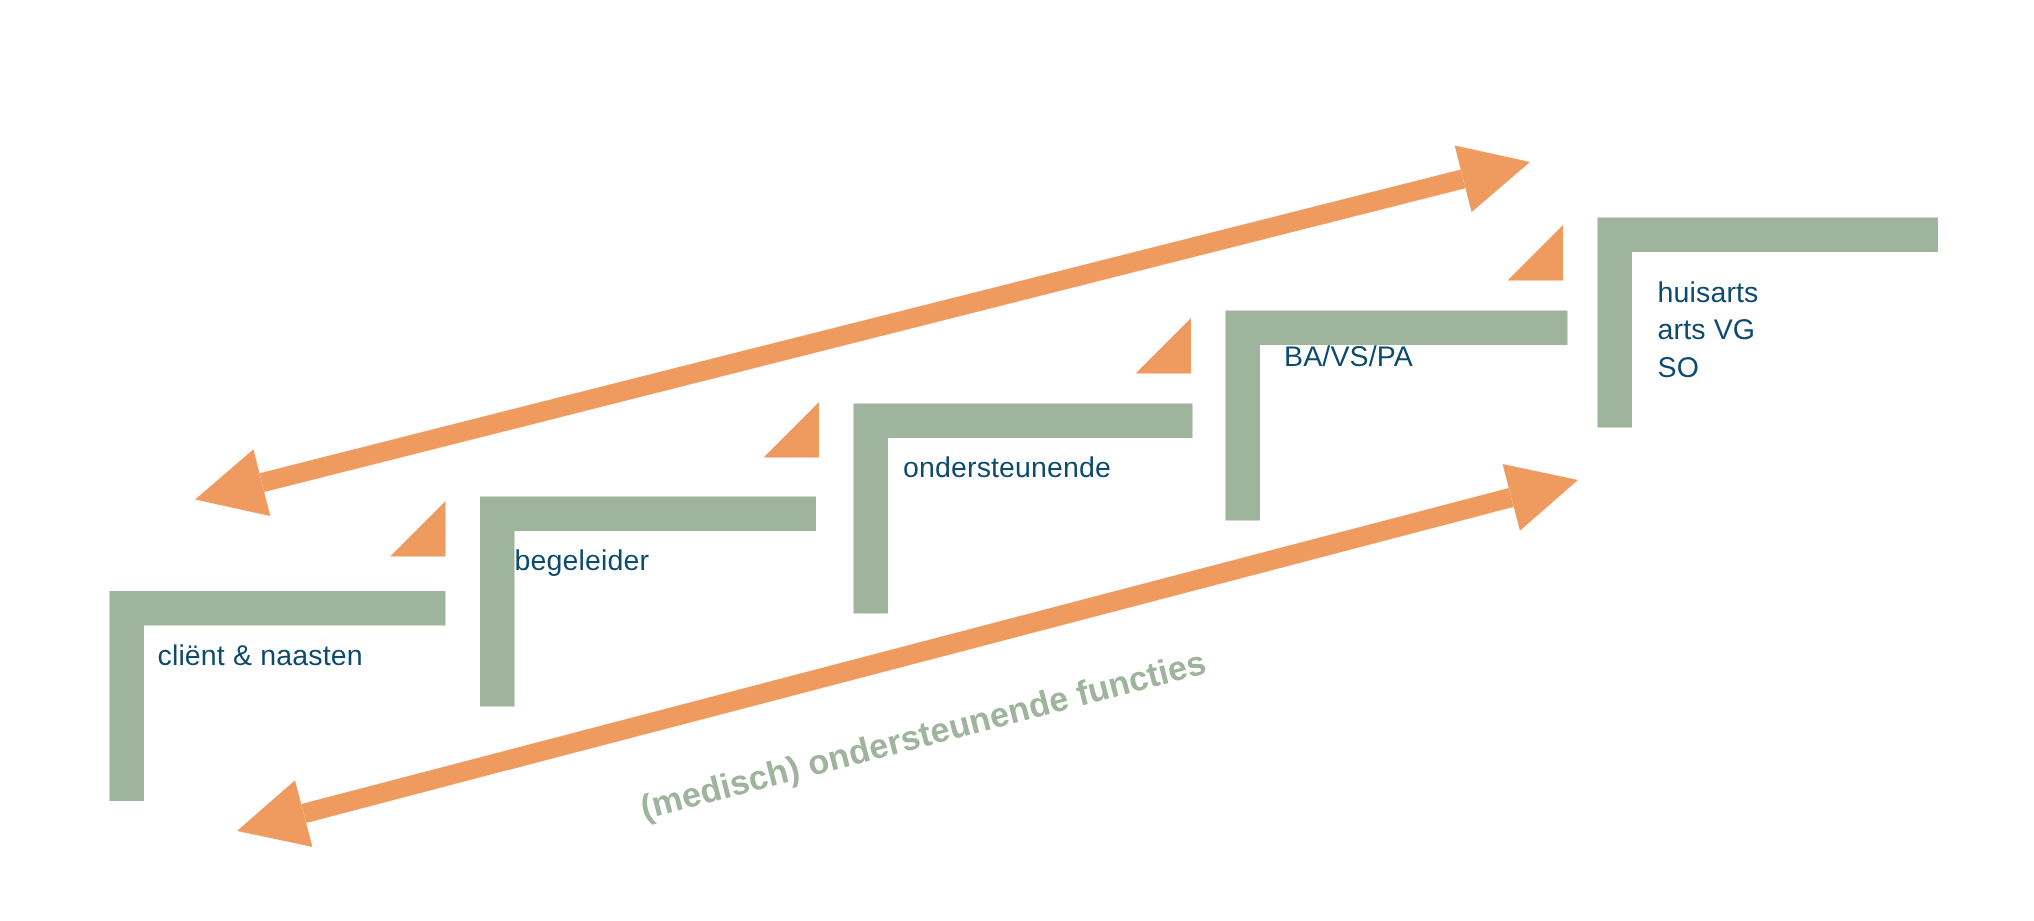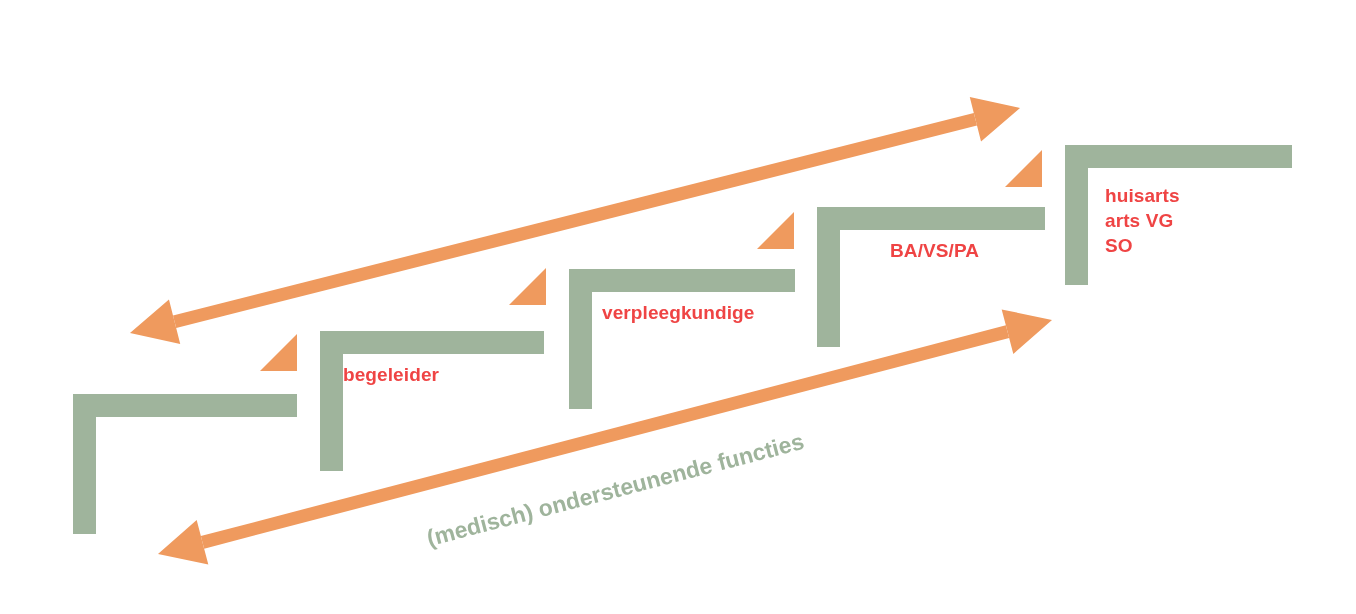--- a/index.html
+++ b/index.html
@@ -22,24 +22,24 @@
     position: absolute;
     left: 0;
     top: 0;
     width: 1356px;
     height: 614px;
     display: block;
   }
   .step-label {
     position: absolute;
     font-family: "Liberation Sans", sans-serif;
-    font-weight: bold;
+    font-weight: normal;
     font-size: 19px;
     line-height: 25px;
-    color: #ef4444;
+    color: #0c4a6e;
     white-space: pre-line;
     letter-spacing: 0.1px;
     user-select: none;
   }
   .axis-label {
     position: absolute;
     font-family: "Liberation Sans", sans-serif;
     font-weight: bold;
     font-size: 23px;
     color: #9fb49c;
@@ -70,26 +70,27 @@
     <g id="arrows-layer">
         <polygon points="973.8099402592343,112.9727639341217 173.00378712142148,315.4237577049171 176.19005974076563,328.02723606587836 976.9962128785785,125.57624229508292" fill="#ef9a5e"></polygon>
         <polygon points="130,333 168.95967187379242,299.4270351698509 173.00378712142148,315.4237577049171 176.19005974076563,328.02723606587836 180.2341749883947,344.0239586009445" fill="#ef9a5e"></polygon>
         <polygon points="1020,108 981.0403281262076,141.5729648301491 976.9962128785785,125.57624229508292 973.8099402592343,112.9727639341217 969.7658250116052,96.97604139905553" fill="#ef9a5e"></polygon>
         <polygon points="204.14676035056388,548.6402883335363 1009.1450310666343,337.93604297832326 1005.8532396494362,325.3597116664637 200.8549689333657,536.0639570216767" fill="#ef9a5e"></polygon>
         <polygon points="1052,320 1013.323074019232,353.89830964337585 1009.1450310666343,337.93604297832326 1005.8532396494362,325.3597116664637 1001.6751966968385,309.3974450014111" fill="#ef9a5e"></polygon>
         <polygon points="158,554 196.67692598076806,520.1016903566241 200.8549689333657,536.0639570216767 204.14676035056388,548.6402883335363 208.32480330316153,564.602554998589" fill="#ef9a5e"></polygon>
       </g>
   </svg>
 
+  <div class="step-label" style="left:105px; top:425px;">cliënt &amp; naasten</div>
 
   <div class="step-label" style="left:343px; top:362px;">begeleider</div>
 
-  <div class="step-label" style="left:602px; top:300px;">verpleegkundige</div>
+  <div class="step-label" style="left:602px; top:300px;">ondersteunende</div>
 
-  <div class="step-label" style="left:856px; top:238px;margin-left:34px;">BA/VS/PA</div>
+  <div class="step-label" style="left:856px; top:226px;">BA/VS/PA</div>
 
   <div class="step-label" style="left:1105px; top:183px;">huisarts
 arts VG
 SO</div>
 
   <div class="axis-label" style="left:424px; top:526px; transform: rotate(-14.6deg);">(medisch) ondersteunende functies</div>
 
 </div>
 
 </body></html>

